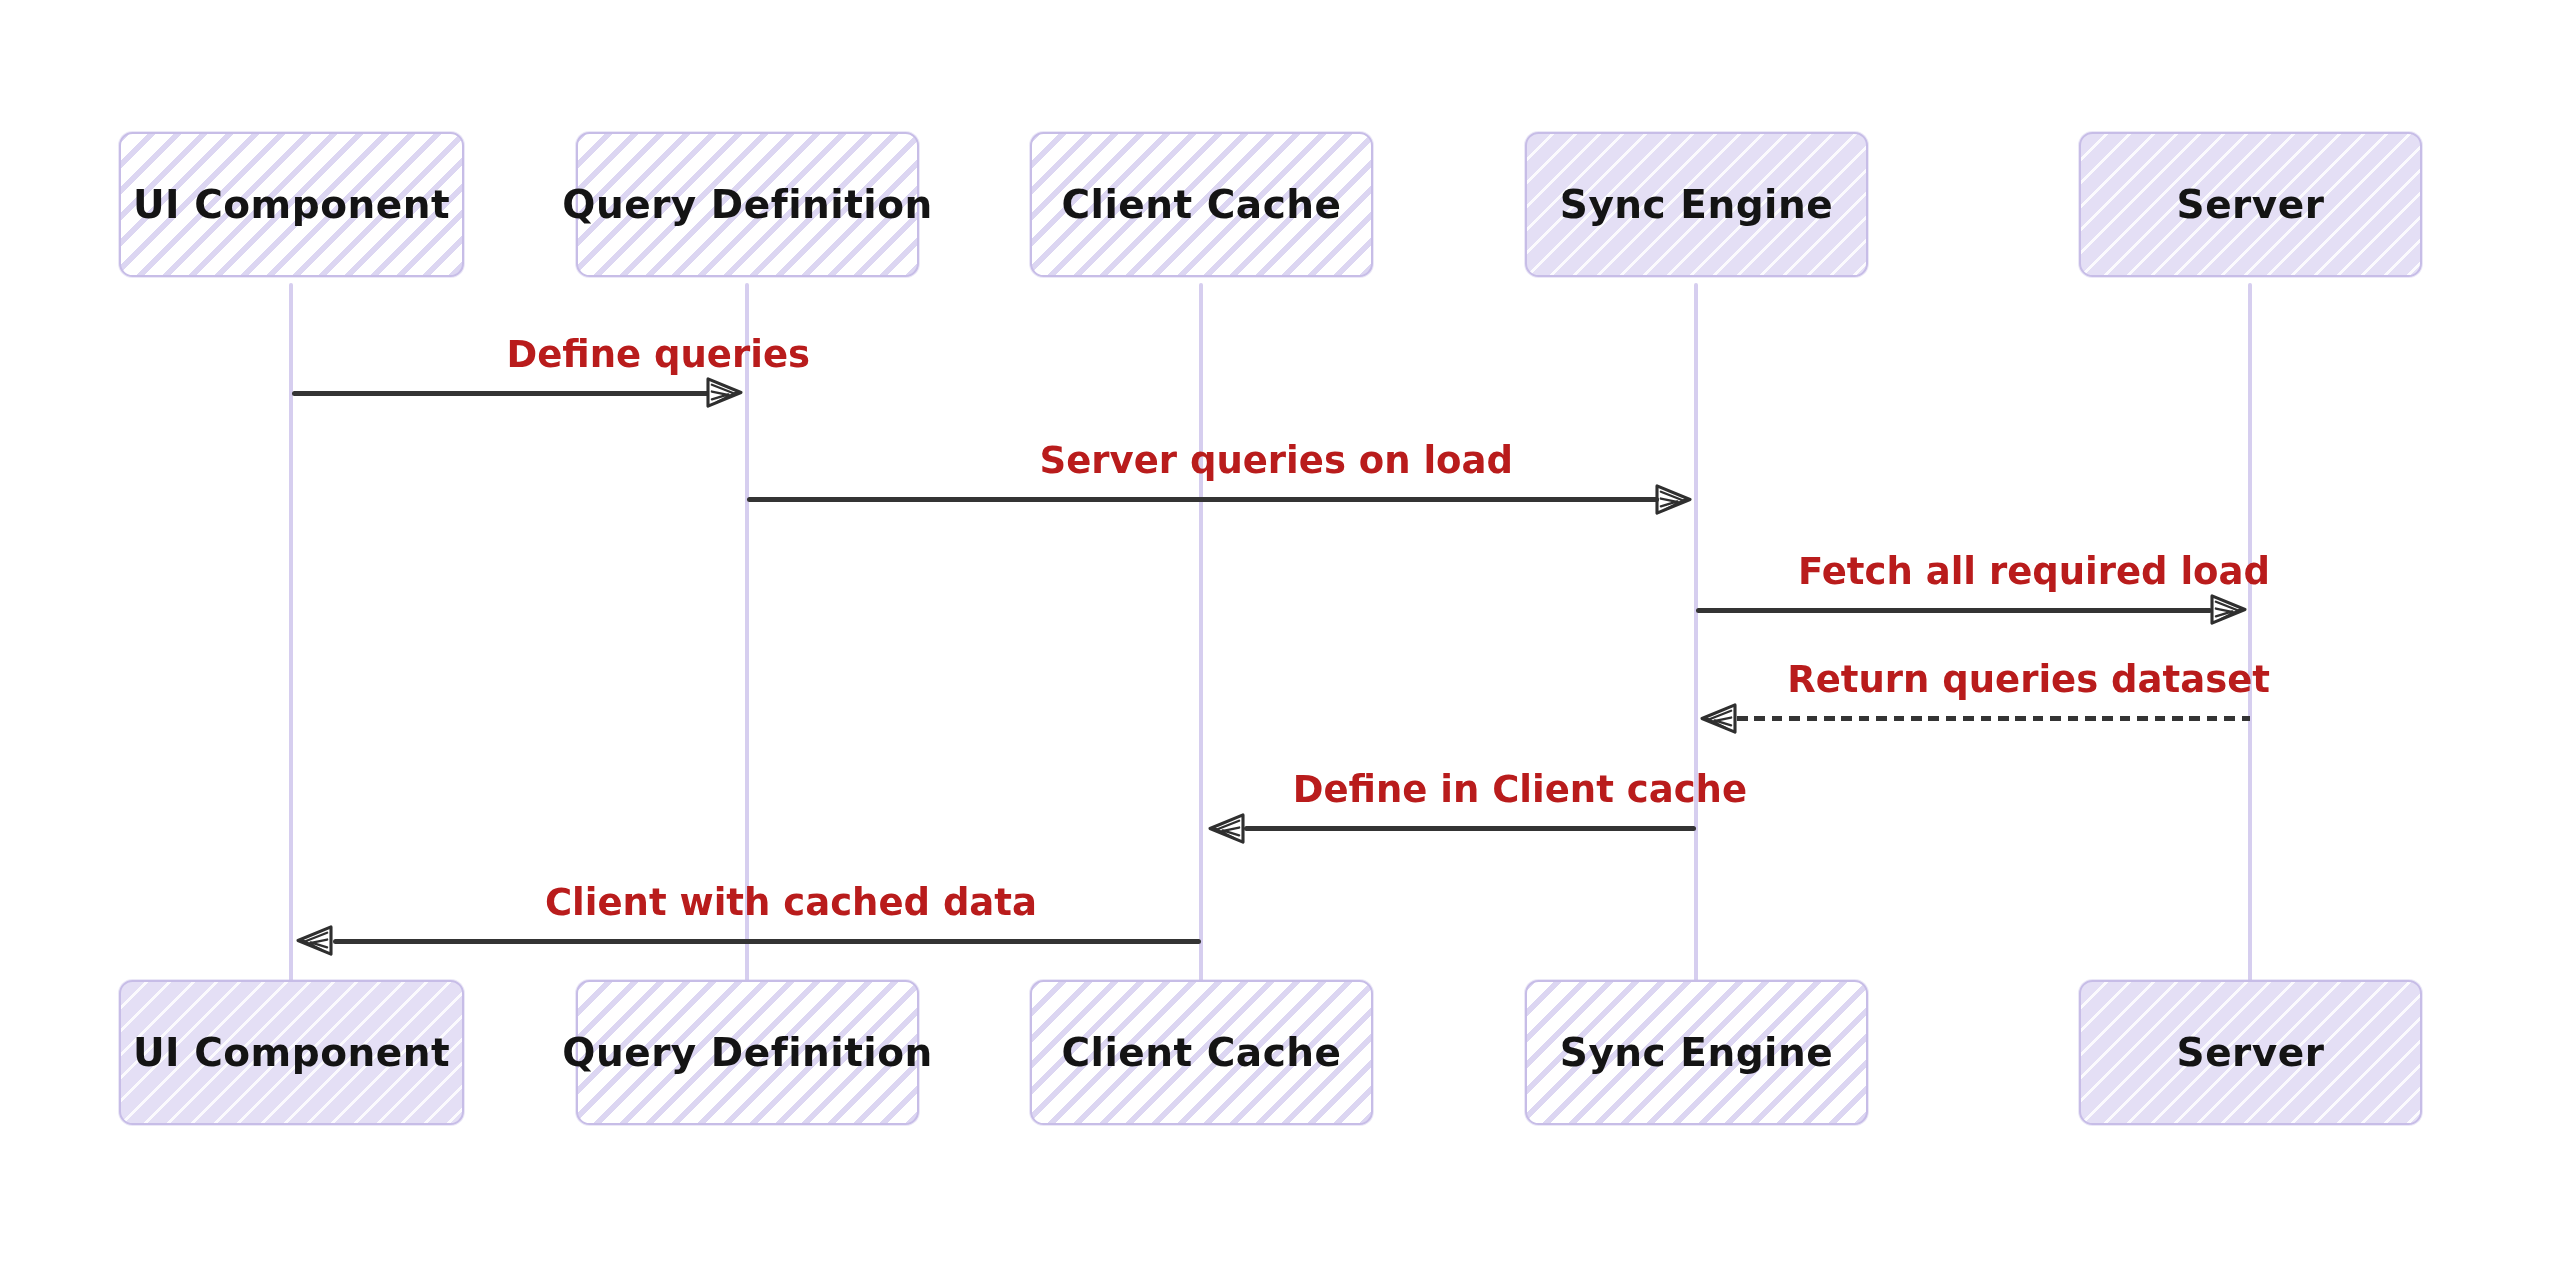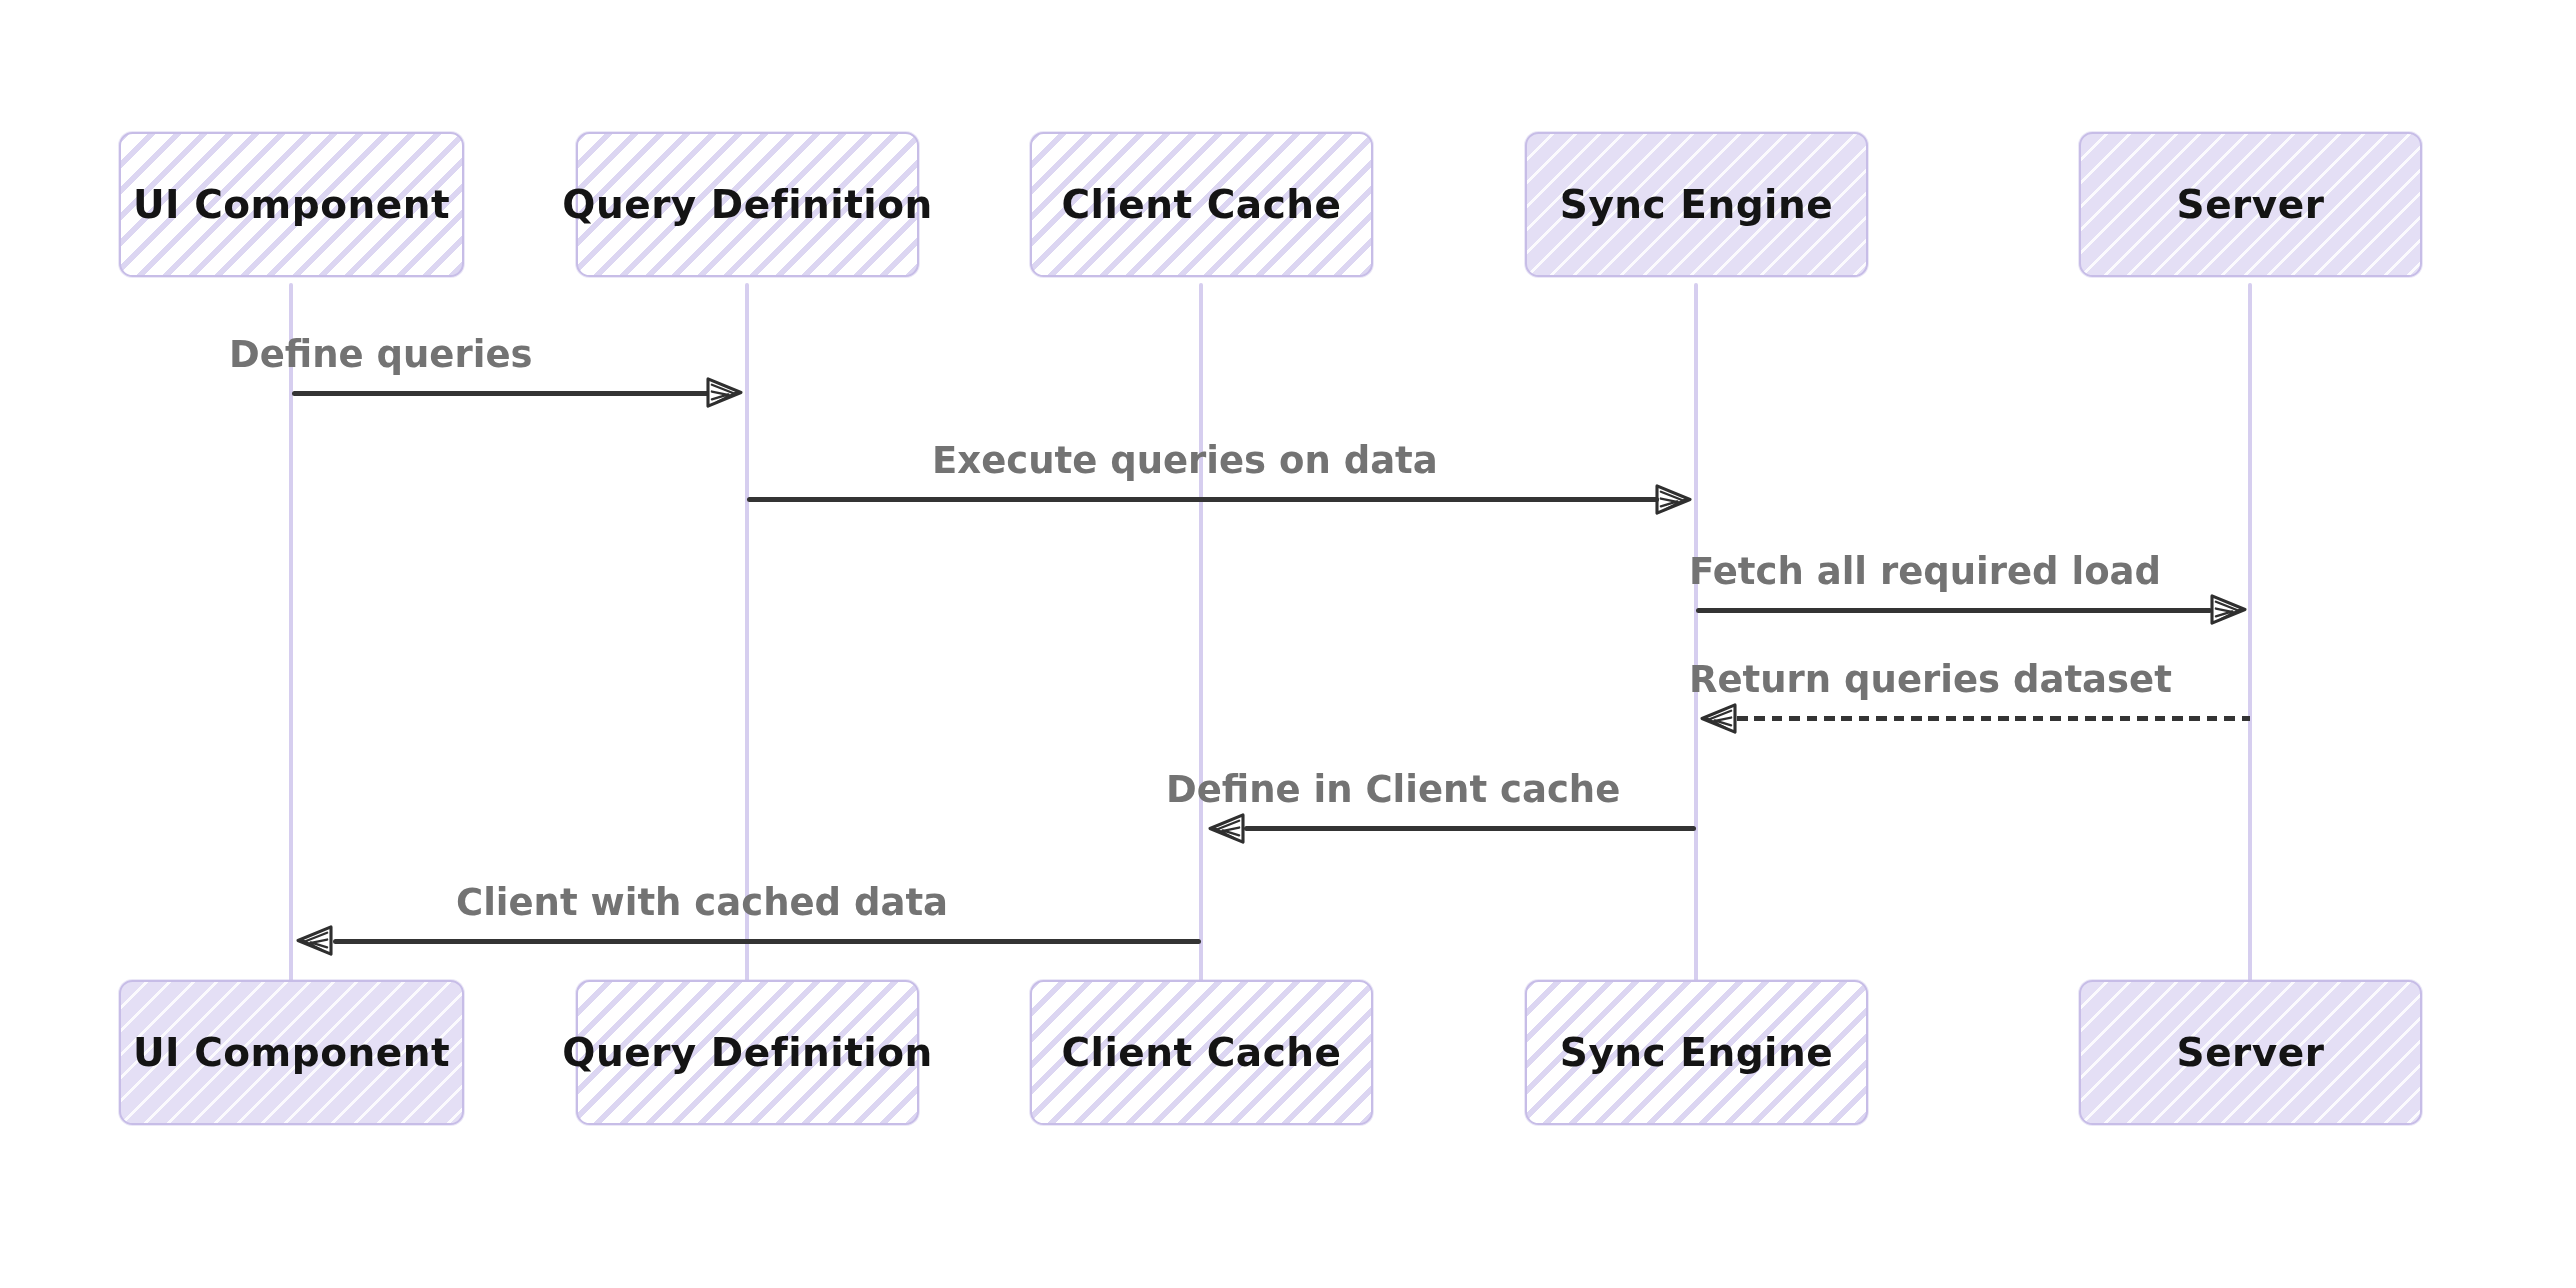--- a/index.html
+++ b/index.html
@@ -45,24 +45,24 @@
     font-weight: 600;
     color: #141414;
     letter-spacing: 0.5px;
     white-space: nowrap;
   }
   
   .msg { position: absolute; inset: 0; }
   .msg-label {
     position: absolute;
     width: 581px;
-    text-align: left;
+    text-align: right;
     font-size: 37px;
     font-weight: 600;
-    color: #737373;
+    color: #b91c1c;
     white-space: nowrap;
   }
   .msg-line {
     position: absolute;
     height: 4.8px;
     background: #343434;
     border-radius: 2.9px;
   }
   .msg-line.dashed {
     background: repeating-linear-gradient(90deg, #343434 0 10.6px, transparent 10.6px 17.4px);
@@ -116,21 +116,21 @@
   <div class="msg">
     <div class="msg-label" style="left:229px; top:333px;">Define queries</div>
     <div class="msg-line" style="left:292px; top:391px; width:417px;"></div>
     <svg class="arrowhead" style="left:704px; top:376px;" viewBox="0 0 42 34">
       <path d="M4 3 L38 17 L4 31 Z" fill="none" stroke="#2f2f2f" stroke-width="3.2" stroke-linejoin="round"></path>
       <path d="M8 9 L31 18 M8 16 L27 20 M8 24 L25 19 M13 27 L33 17" fill="none" stroke="#2f2f2f" stroke-width="2.4" stroke-linecap="round"></path>
     </svg>
   </div>
 
   <div class="msg">
-    <div class="msg-label" style="left:932px; top:439px;">Execute queries on data</div>
+    <div class="msg-label" style="left:932px; top:439px;">Server queries on load</div>
     <div class="msg-line" style="left:747px; top:497px; width:912px;"></div>
     <svg class="arrowhead" style="left:1653px; top:483px;" viewBox="0 0 42 34">
       <path d="M4 3 L38 17 L4 31 Z" fill="none" stroke="#2f2f2f" stroke-width="3.2" stroke-linejoin="round"></path>
       <path d="M8 9 L31 18 M8 16 L27 20 M8 24 L25 19 M13 27 L33 17" fill="none" stroke="#2f2f2f" stroke-width="2.4" stroke-linecap="round"></path>
     </svg>
   </div>
 
   <div class="msg">
     <div class="msg-label" style="left:1689px; top:550px;">Fetch all required load</div>
     <div class="msg-line" style="left:1696px; top:608px; width:516px;"></div>

